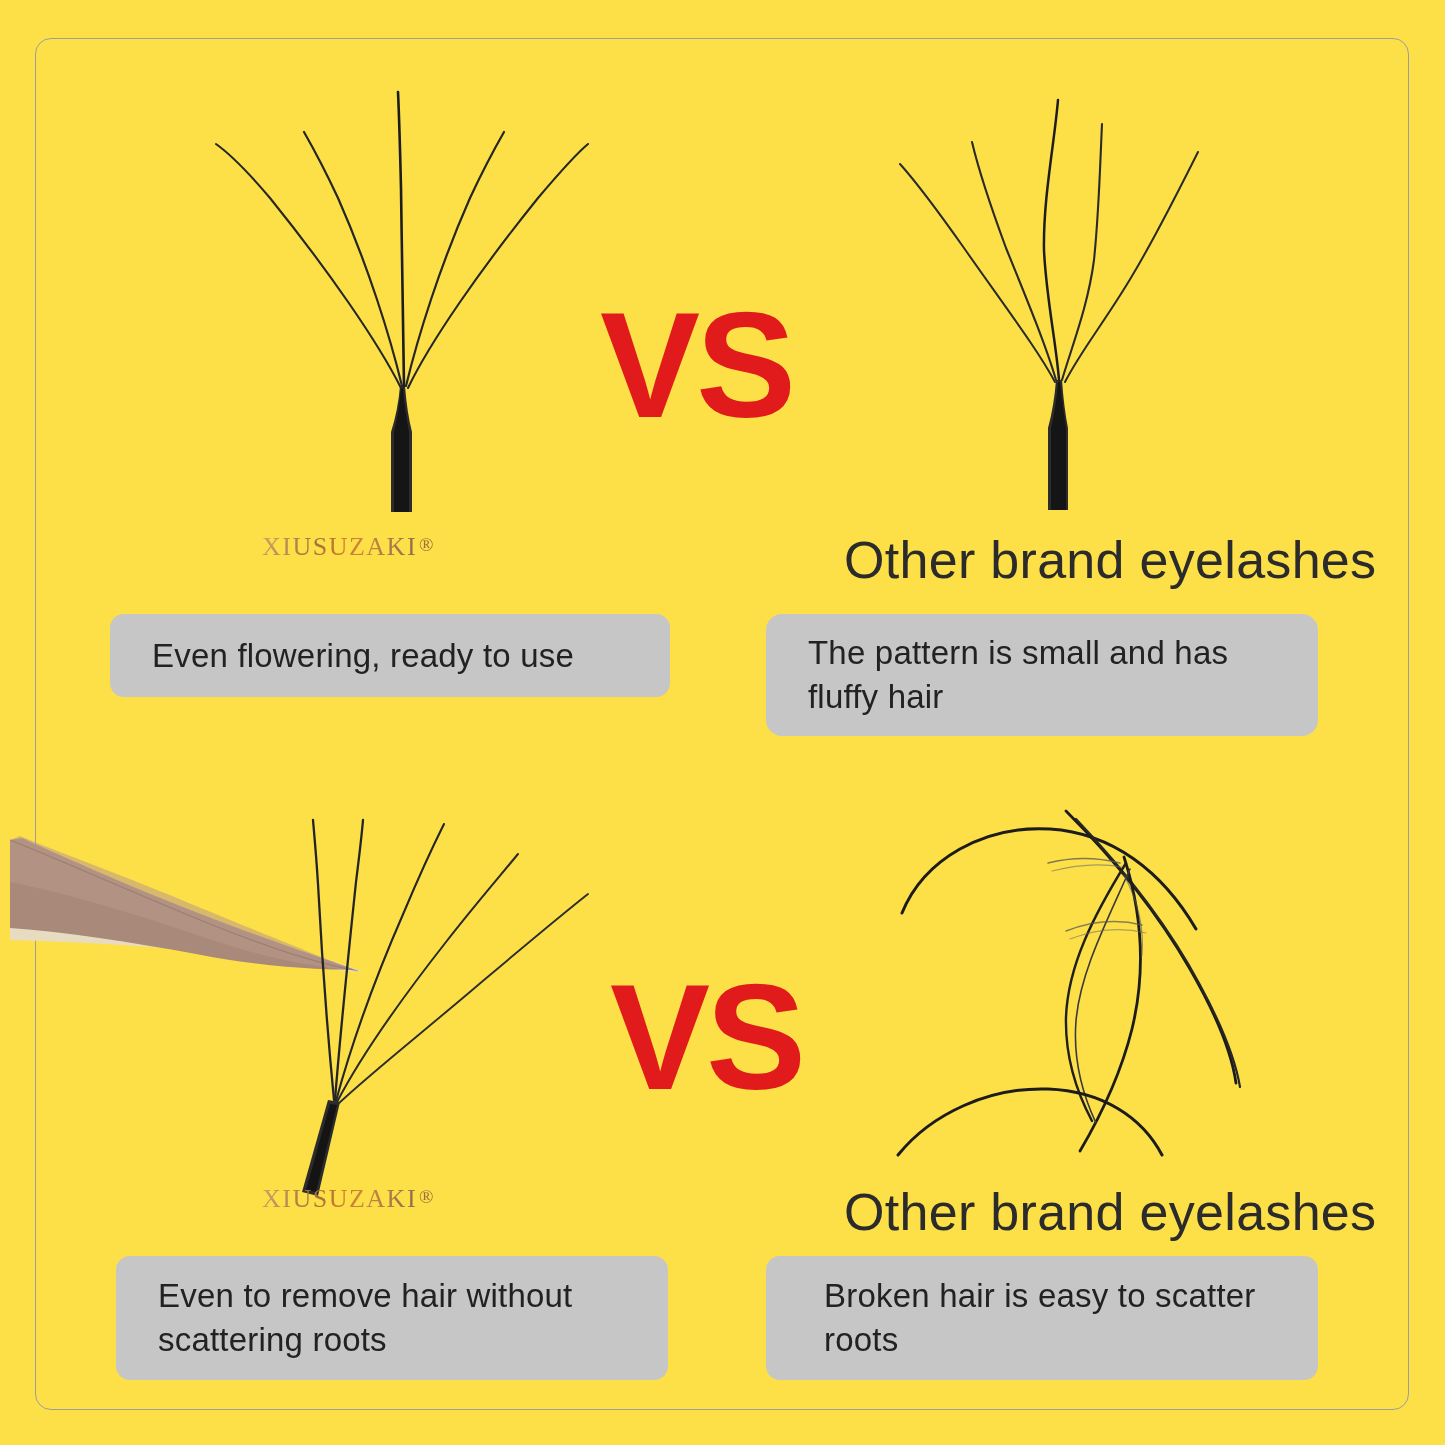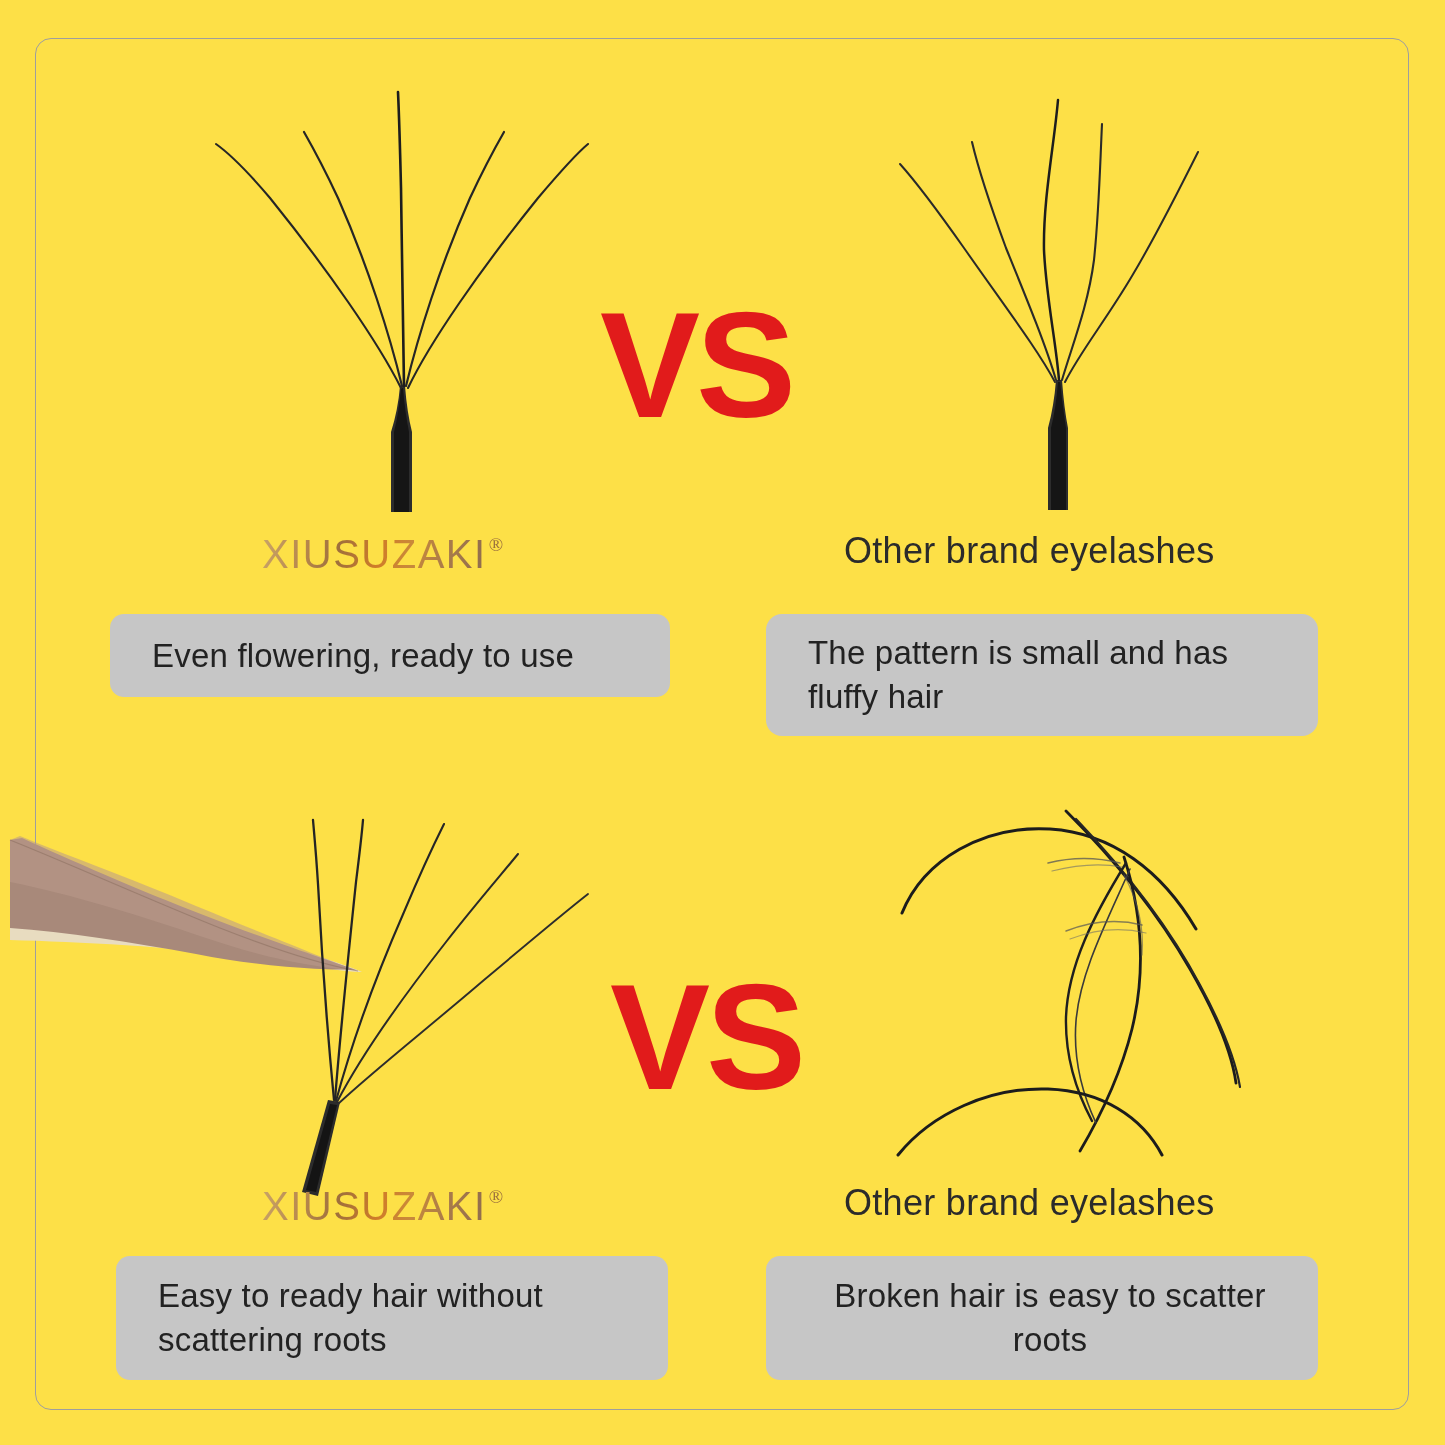--- a/index.html
+++ b/index.html
@@ -13,46 +13,46 @@
     position:absolute;left:35px;top:38px;width:1374px;height:1372px;
     border:1.6px solid #9e9e9e;border-radius:16px;box-sizing:border-box;
     pointer-events:none;
   }
 
   
   .abs{position:absolute;}
 
   
   .brand-label{
-    font-family:Liberation Sans, sans-serif;
-    font-size:40px;letter-spacing:1.5px;white-space:nowrap;
+    font-family:Liberation Serif, serif;
+    font-size:26px;letter-spacing:1.5px;white-space:nowrap;
     background:linear-gradient(100deg,#c9a468 0%,#b98a4e 18%,#9f6f3c 34%,#d07c28 52%,#c98a3a 66%,#a87a4a 82%,#8d6b4e 100%);
     -webkit-background-clip:text;background-clip:text;color:transparent;text-align:right;
     -webkit-text-fill-color:transparent;
   }
   .brand-wrap{display:flex;align-items:flex-start;}
   .brand-reg{
     font-family:"Liberation Serif",serif;font-size:19px;color:#9a6f3e;
     margin-left:2px;margin-top:2px;
   }
   .other-label{
-    font-size:36px;color:#2b2b2b;white-space:nowrap;font-weight:300;
+    font-size:52px;color:#2b2b2b;white-space:nowrap;font-weight:300;
     letter-spacing:.3px;
   }
 
   
   .pill{
     background:#c6c6c6;border-radius:14px;box-sizing:border-box;
     display:flex;align-items:center;
   }
   .pill-text{
     font-size:33px;line-height:1.32;color:#222;font-weight:300;
     letter-spacing:.2px;padding:0 42px;
   }
-  .pill-text.indent{padding-left:58px;text-align:center;}
+  .pill-text.indent{padding-left:58px;}
 
   
   .vs{
     font-family:"Liberation Sans",sans-serif;
     font-size:150px;font-weight:bold;color:#e11b1b;
     letter-spacing:-4px;line-height:1;font-style:normal;
   }
 
   svg{display:block;overflow:visible;}
 </style>
@@ -167,20 +167,20 @@
   <div class="abs vs" style="left:610px;top:962px;">VS</div>
 
   <div class="abs brand-wrap" style="left:262px;top:1184px;">
     <span class="brand-label">XIUSUZAKI</span>
     <span class="brand-reg">®</span>
   </div>
 
   <div class="abs other-label" style="left:844px;top:1182px;">Other brand eyelashes</div>
 
   <div class="abs pill" style="left:116px;top:1256px;width:552px;height:124px;">
-    <span class="pill-text">Easy to ready hair without scattering roots</span>
+    <span class="pill-text">Even to remove hair without scattering roots</span>
   </div>
 
   <div class="abs pill" style="left:766px;top:1256px;width:552px;height:124px;">
     <span class="pill-text indent">Broken hair is easy to scatter roots</span>
   </div>
 
 </div>
 
 </body></html>

